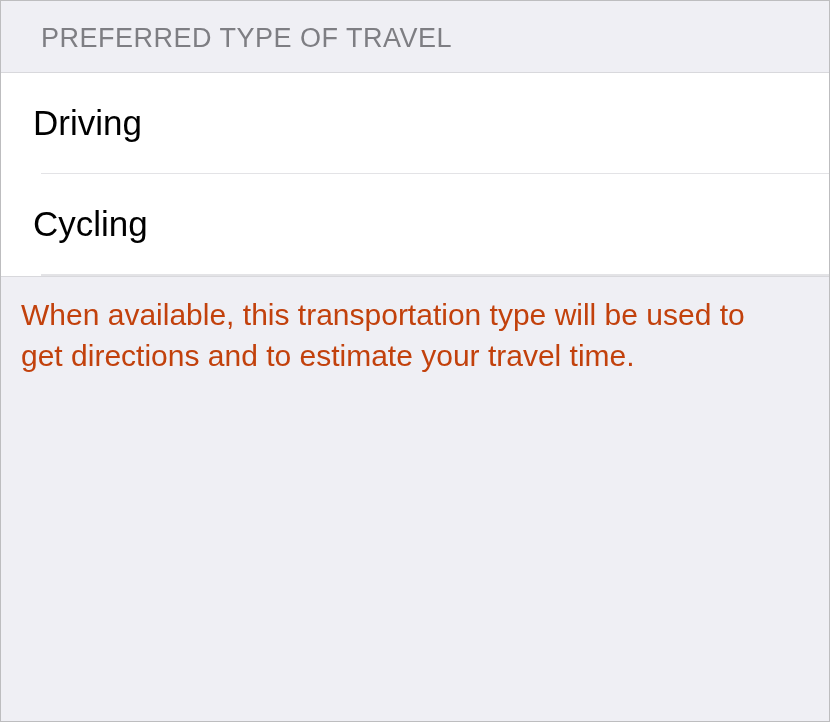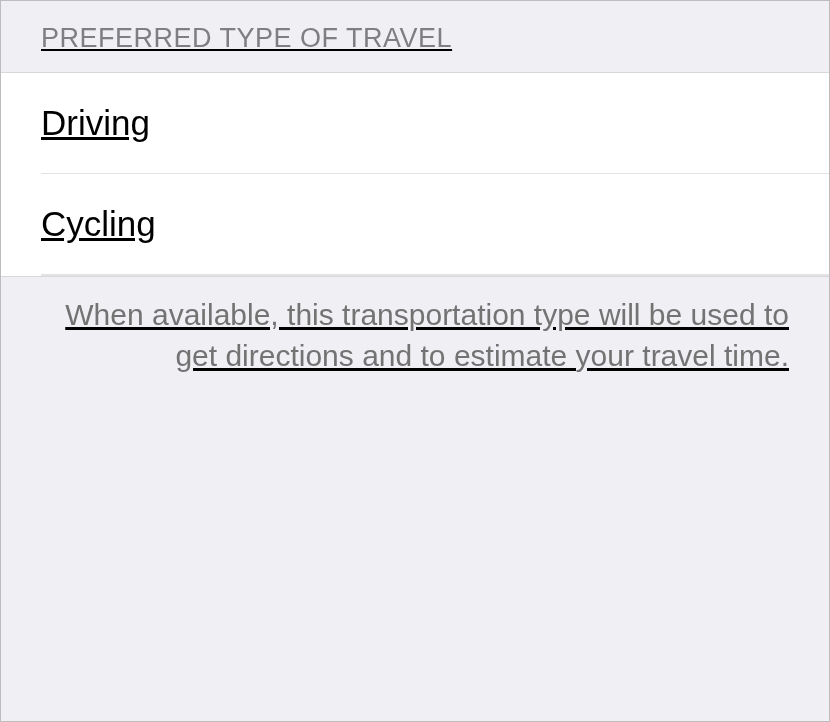--- a/index.html
+++ b/index.html
@@ -13,65 +13,63 @@
       width: 830px;
       height: 722px;
     }
     .container {
       width: 830px;
       height: 722px;
       border: 1px solid #bdbdbf;
       background: #efeff4;
       display: flex;
       flex-direction: column;
-      text-decoration: underline;
     }
     .section-header {
       padding: 22px 40px 18px 40px;
       font-size: 27px;
       letter-spacing: 0.5px;
       color: #7e7e83;
       background: #efeff4;
     }
     .list {
       background: #fff;
       border-top: 1px solid #d8d8dc;
       border-bottom: 1px solid #d8d8dc;
     }
     .list-row {
       display: flex;
       align-items: center;
       justify-content: space-between;
       height: 100px;
-      padding: 0 40px;
+      padding: 0 32px;
       background: #fff;
       cursor: pointer;
     }
     .divider {
       height: 1px;
       background: #e3e3e6;
       margin-left: 40px;
     }
     .row-label {
       font-size: 35px;
       color: #000;
       font-weight: 400;
     }
     .checkmark {
       width: 40px;
       height: 40px;
       flex-shrink: 0;
     }
     .section-footer {
-      padding: 18px 40px 0 60px;
+      padding: 18px 40px 0 20px;
       font-size: 30px;
       line-height: 1.35;
-      color: #737373;
+      color: #c2410c;
       background: #efeff4;
-      text-align: right;
     }
   </style>
 </head>
 <body>
 
 <div class="container">
   <div class="section-header">PREFERRED TYPE OF TRAVEL</div>
 
   <div class="list">
 

